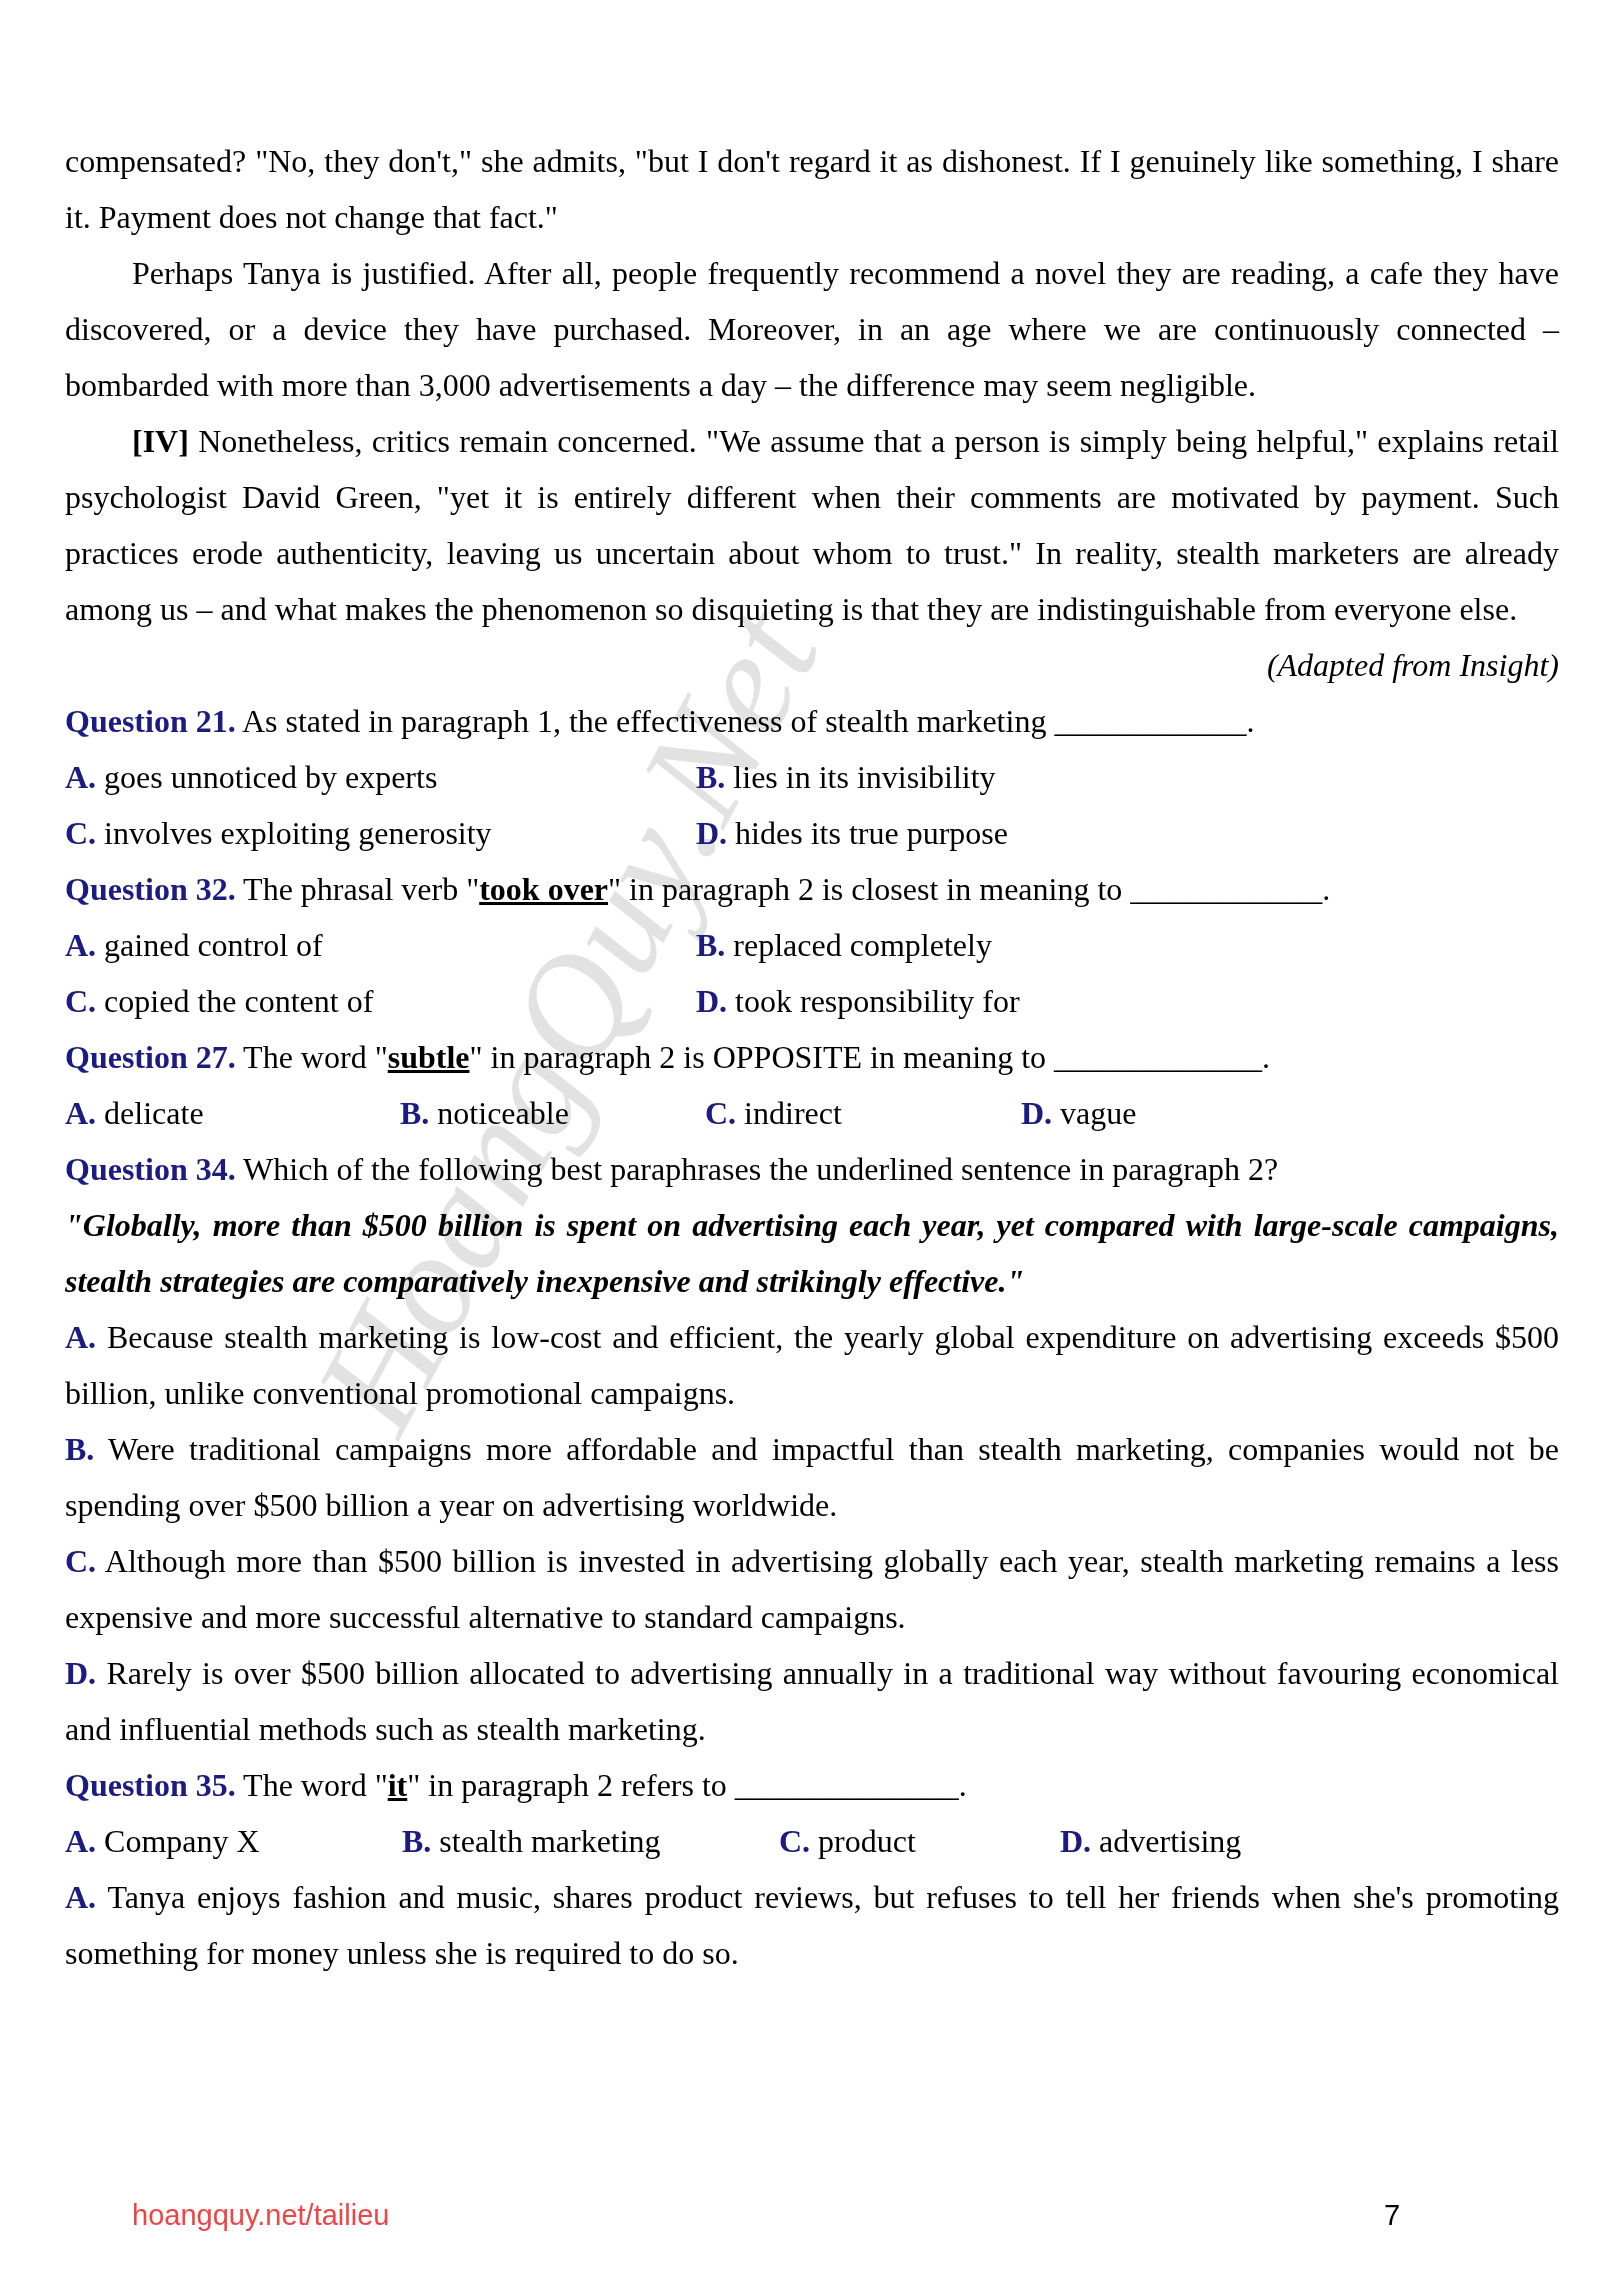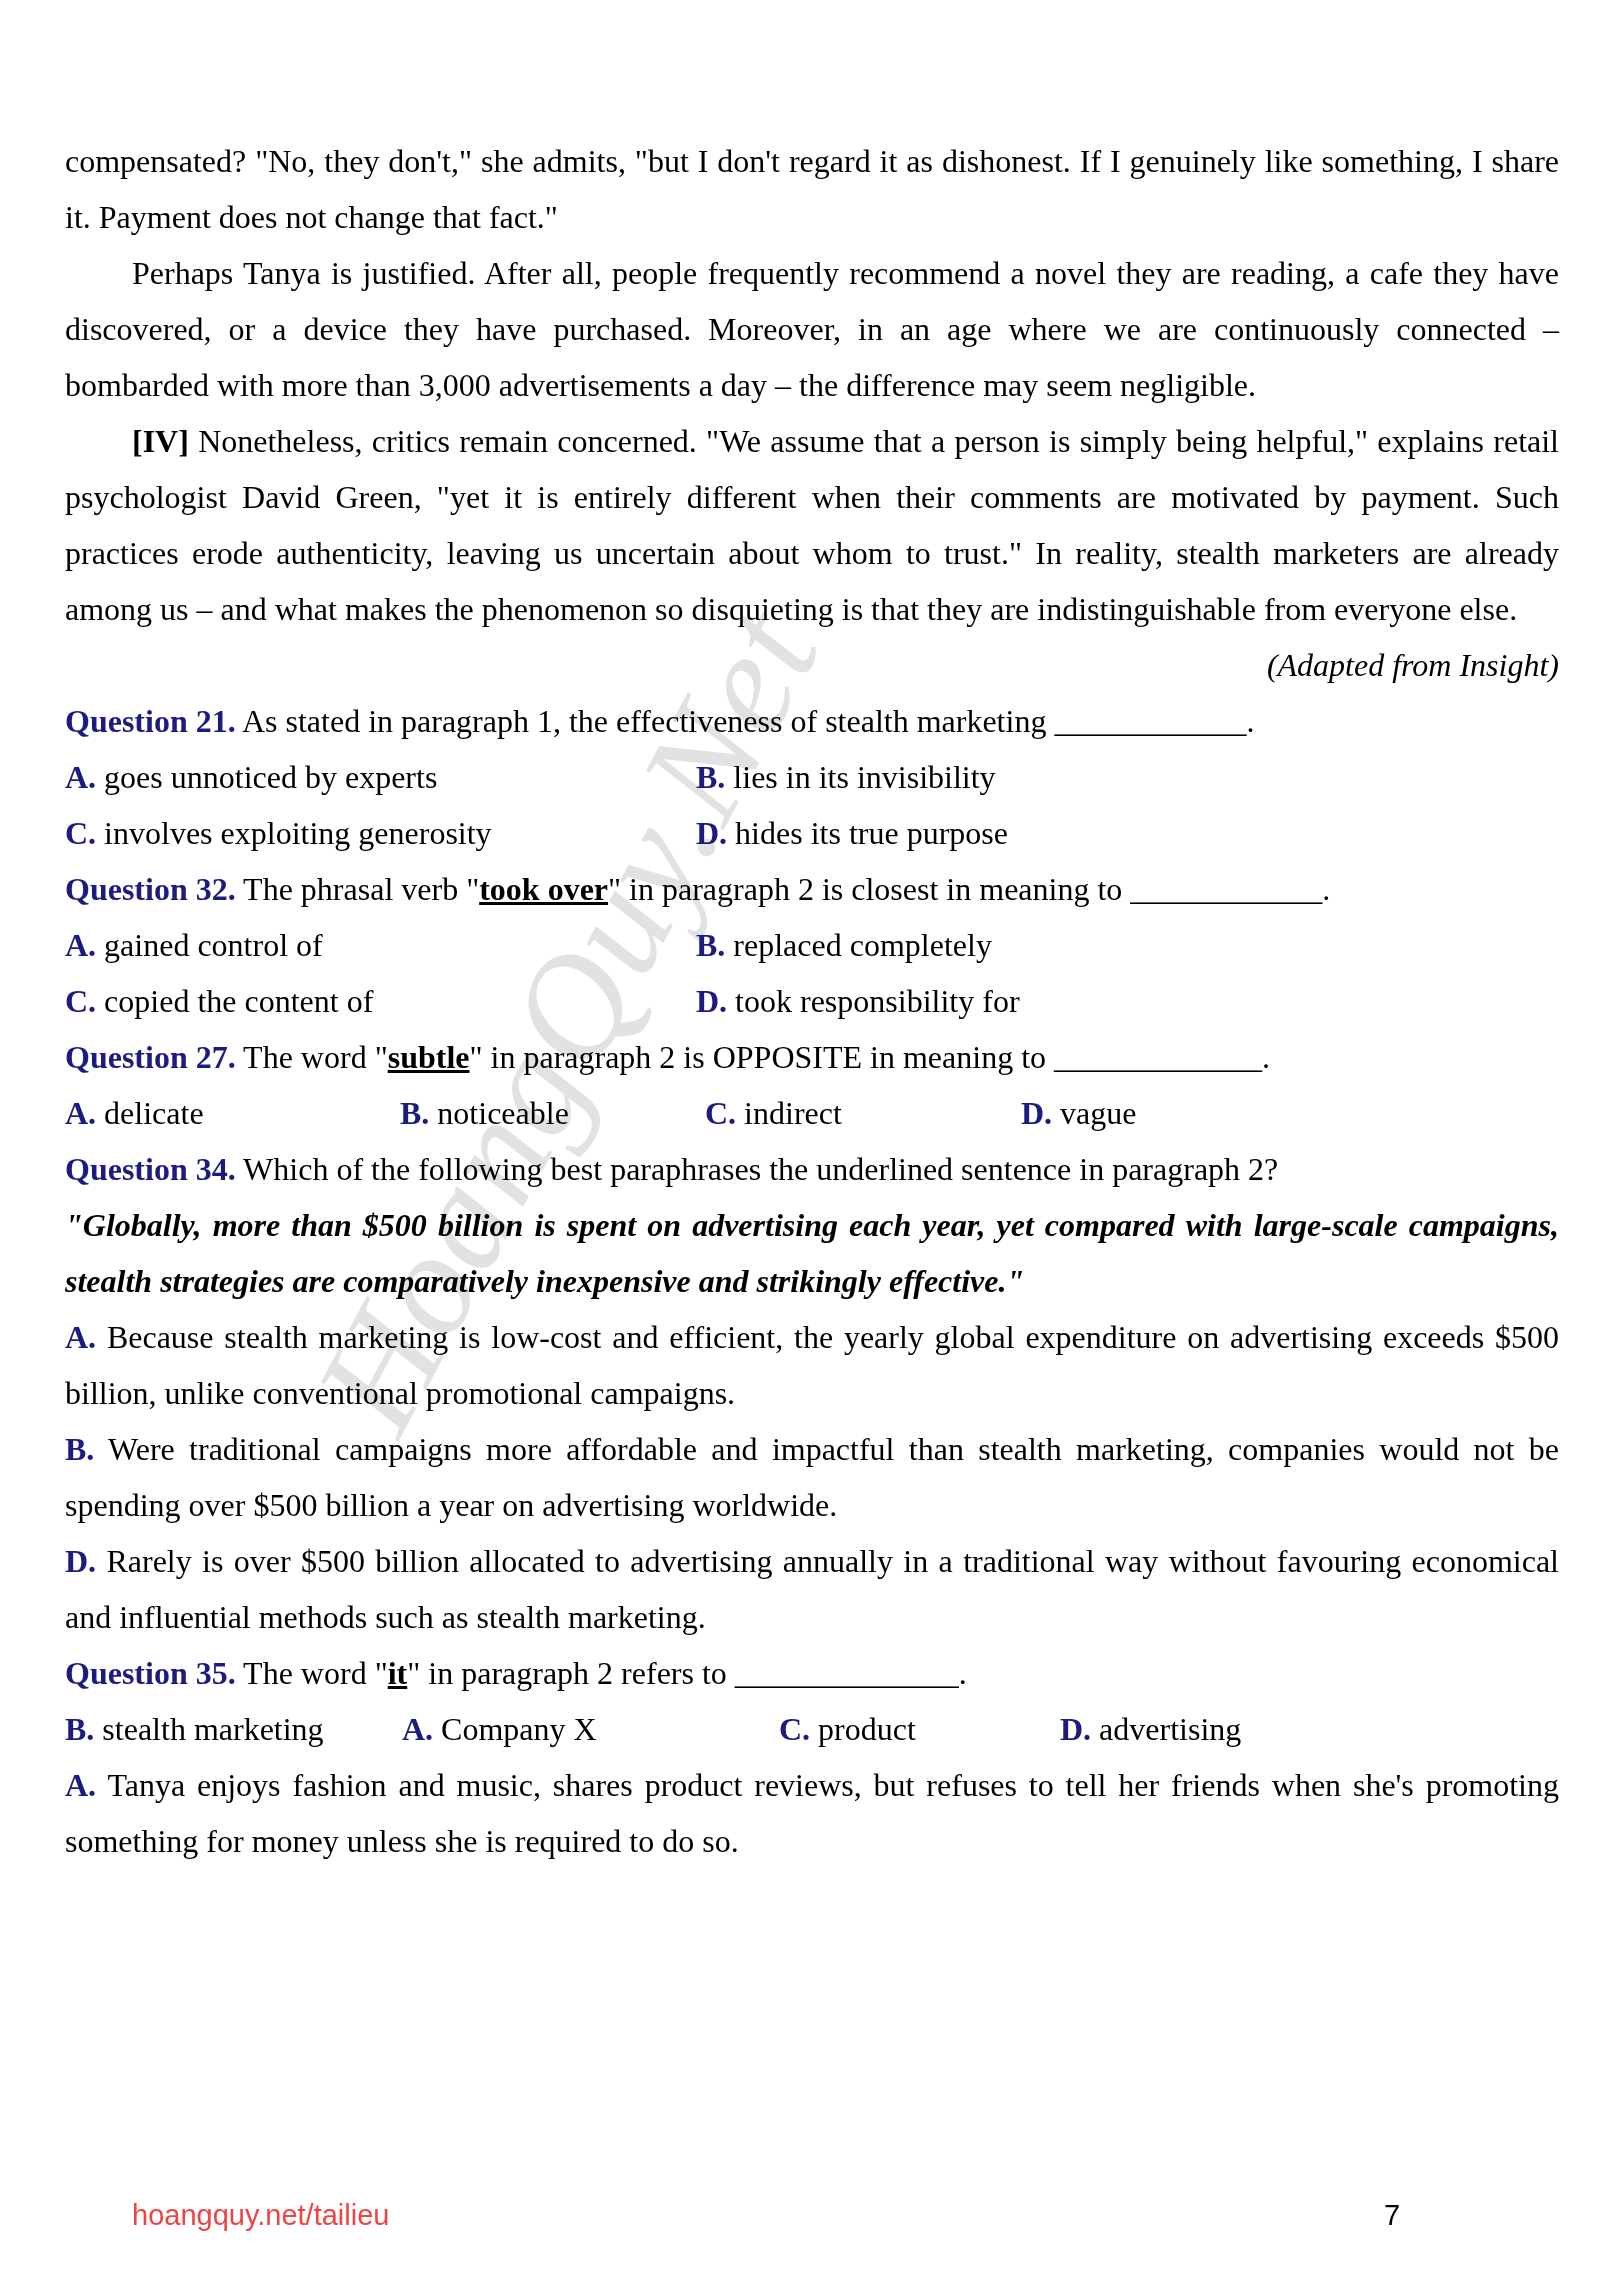--- a/index.html
+++ b/index.html
@@ -99,27 +99,28 @@
             <p class="opt"><span class="letter">B.</span> noticeable</p>
             <p class="opt"><span class="letter">C.</span> indirect</p>
             <p class="opt"><span class="letter">D.</span> vague</p>
           </div>
         </div>
         <div class="question">
           <p class="qline"><span class="qlabel">Question 34.</span> <span>Which of the following best paraphrases the underlined sentence in paragraph 2?</span></p>
           <p class="quote">"Globally, more than $500 billion is spent on advertising each year, yet compared with large-scale campaigns, stealth strategies are comparatively inexpensive and strikingly effective."</p>
           <p class="opt-stacked"><span class="letter">A.</span> Because stealth marketing is low-cost and efficient, the yearly global expenditure on advertising exceeds $500 billion, unlike conventional promotional campaigns.</p>
           <p class="opt-stacked"><span class="letter">B.</span> Were traditional campaigns more affordable and impactful than stealth marketing, companies would not be spending over $500 billion a year on advertising worldwide.</p>
+          <p class="opt-stacked"><span class="letter">C.</span> Although more than $500 billion is invested in advertising globally each year, stealth marketing remains a less expensive and more successful alternative to standard campaigns.</p>
           <p class="opt-stacked"><span class="letter">D.</span> Rarely is over $500 billion allocated to advertising annually in a traditional way without favouring economical and influential methods such as stealth marketing.</p>
         </div>
         <div class="question">
           <p class="qline"><span class="qlabel">Question 35.</span> <span>The word "</span><span class="b u">it</span><span>" in paragraph 2 refers to ______________.</span></p>
           <div class="row4b">
+            <p class="opt"><span class="letter">A.</span> Company X</p>
             <p class="opt"><span class="letter">B.</span> stealth marketing</p>
-            <p class="opt"><span class="letter">A.</span> Company X</p>
             <p class="opt"><span class="letter">C.</span> product</p>
             <p class="opt"><span class="letter">D.</span> advertising</p>
           </div>
         </div>
         <div class="question">
           <p class="opt-stacked"><span class="letter">A.</span> Tanya enjoys fashion and music, shares product reviews, but refuses to tell her friends when she's promoting something for money unless she is required to do so.</p>
         </div>
       </div>
 
   </div>

